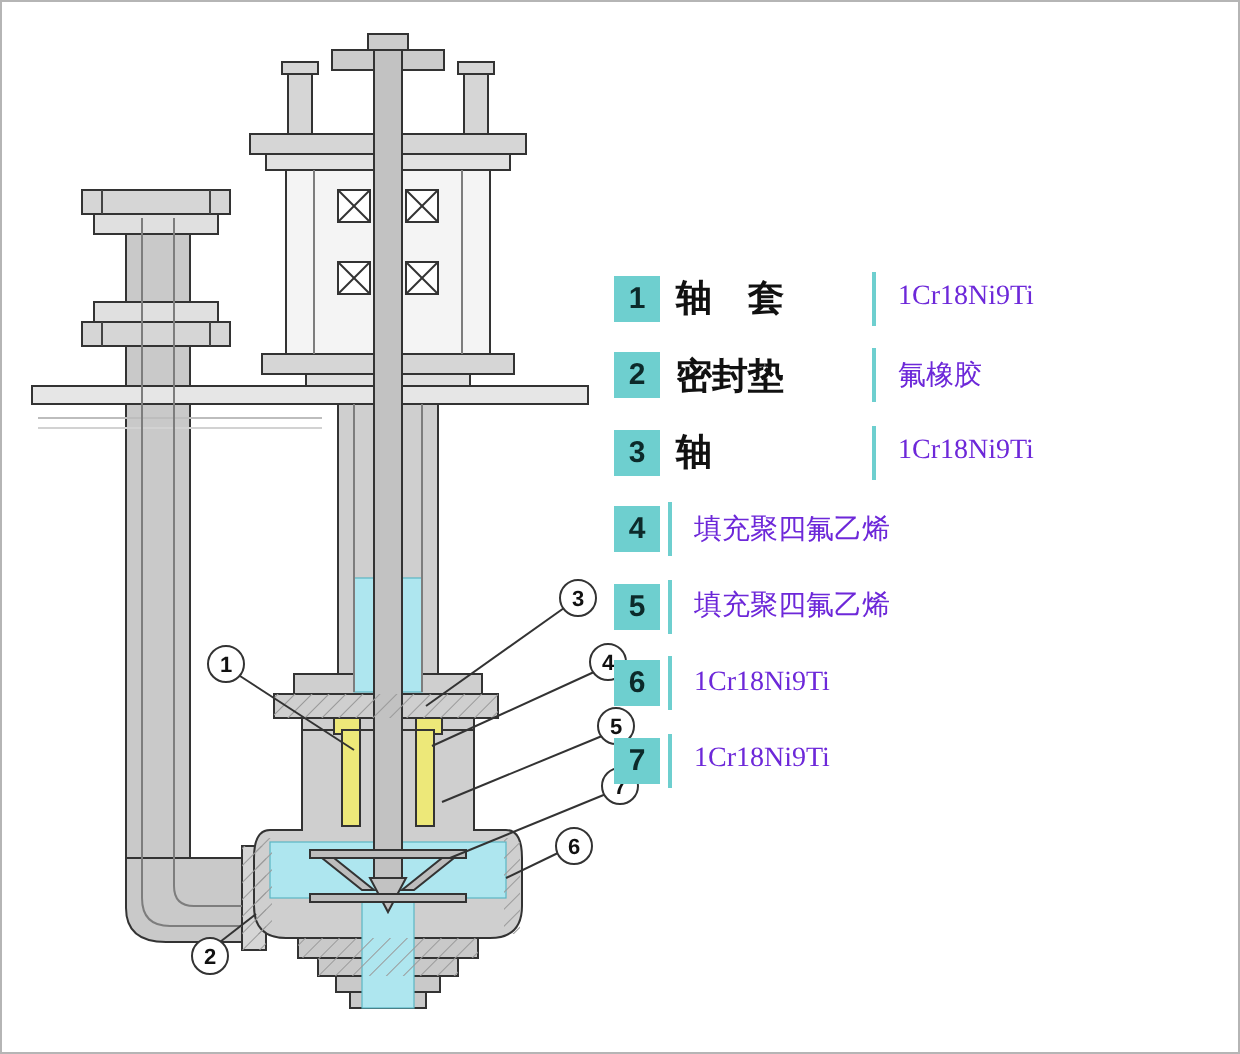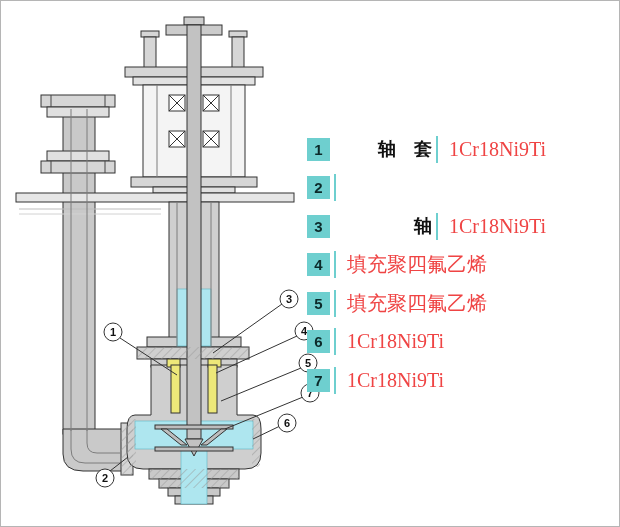--- a/index.html
+++ b/index.html
@@ -10,26 +10,26 @@
   }
   .drawing-layer{position:absolute;left:0;top:0;}
   .legend{position:absolute;left:306px;top:129px;width:308px;}
   .legend-row{display:flex;align-items:center;height:38.5px;}
   .num-box{
     width:23px;height:23px;background:#6ecfcf;color:#0c2a2a;
     display:flex;align-items:center;justify-content:center;
     font-size:15px;font-weight:bold;flex:0 0 auto;
   }
   .part-name{
-    width:94px;margin-left:8px;text-align:right;
+    width:94px;margin-left:8px;text-align:left;
     font-size:18px;font-weight:600;color:#111;white-space:nowrap;flex:0 0 auto;
   }
   .divider{width:2px;height:27px;background:#6ecfcf;margin:0 4px;flex:0 0 auto;}
   .material{
-    font-family:"Liberation Serif",serif;font-size:20px;color:#ef4444;
+    font-family:"Liberation Serif",serif;font-size:14px;color:#6d28d9;
     padding-left:7px;white-space:nowrap;
   }
 </style>
 </head>
 <body>
 
 <svg class="drawing-layer" width="620" height="527" viewBox="0 0 620 527">
   <defs>
     <pattern id="hatch" width="6" height="6" patternUnits="userSpaceOnUse" patternTransform="rotate(45)">
       <line x1="0" y1="0" x2="0" y2="6" stroke="#9a9a9a" stroke-width="1"></line>
@@ -192,21 +192,23 @@
 
   <div class="legend-row">
     <div class="num-box">1</div>
     <div class="part-name">轴　套</div>
     <div class="divider"></div>
     <div class="material">1Cr18Ni9Ti</div>
   </div>
 
   <div class="legend-row">
     <div class="num-box">2</div>
-    <div class="divider"></div>
+    <div class="part-name">密封垫</div>
+    <div class="divider"></div>
+    <div class="material">氟橡胶</div>
   </div>
 
   <div class="legend-row">
     <div class="num-box">3</div>
     <div class="part-name">轴</div>
     <div class="divider"></div>
     <div class="material">1Cr18Ni9Ti</div>
   </div>
 
   <div class="legend-row">

